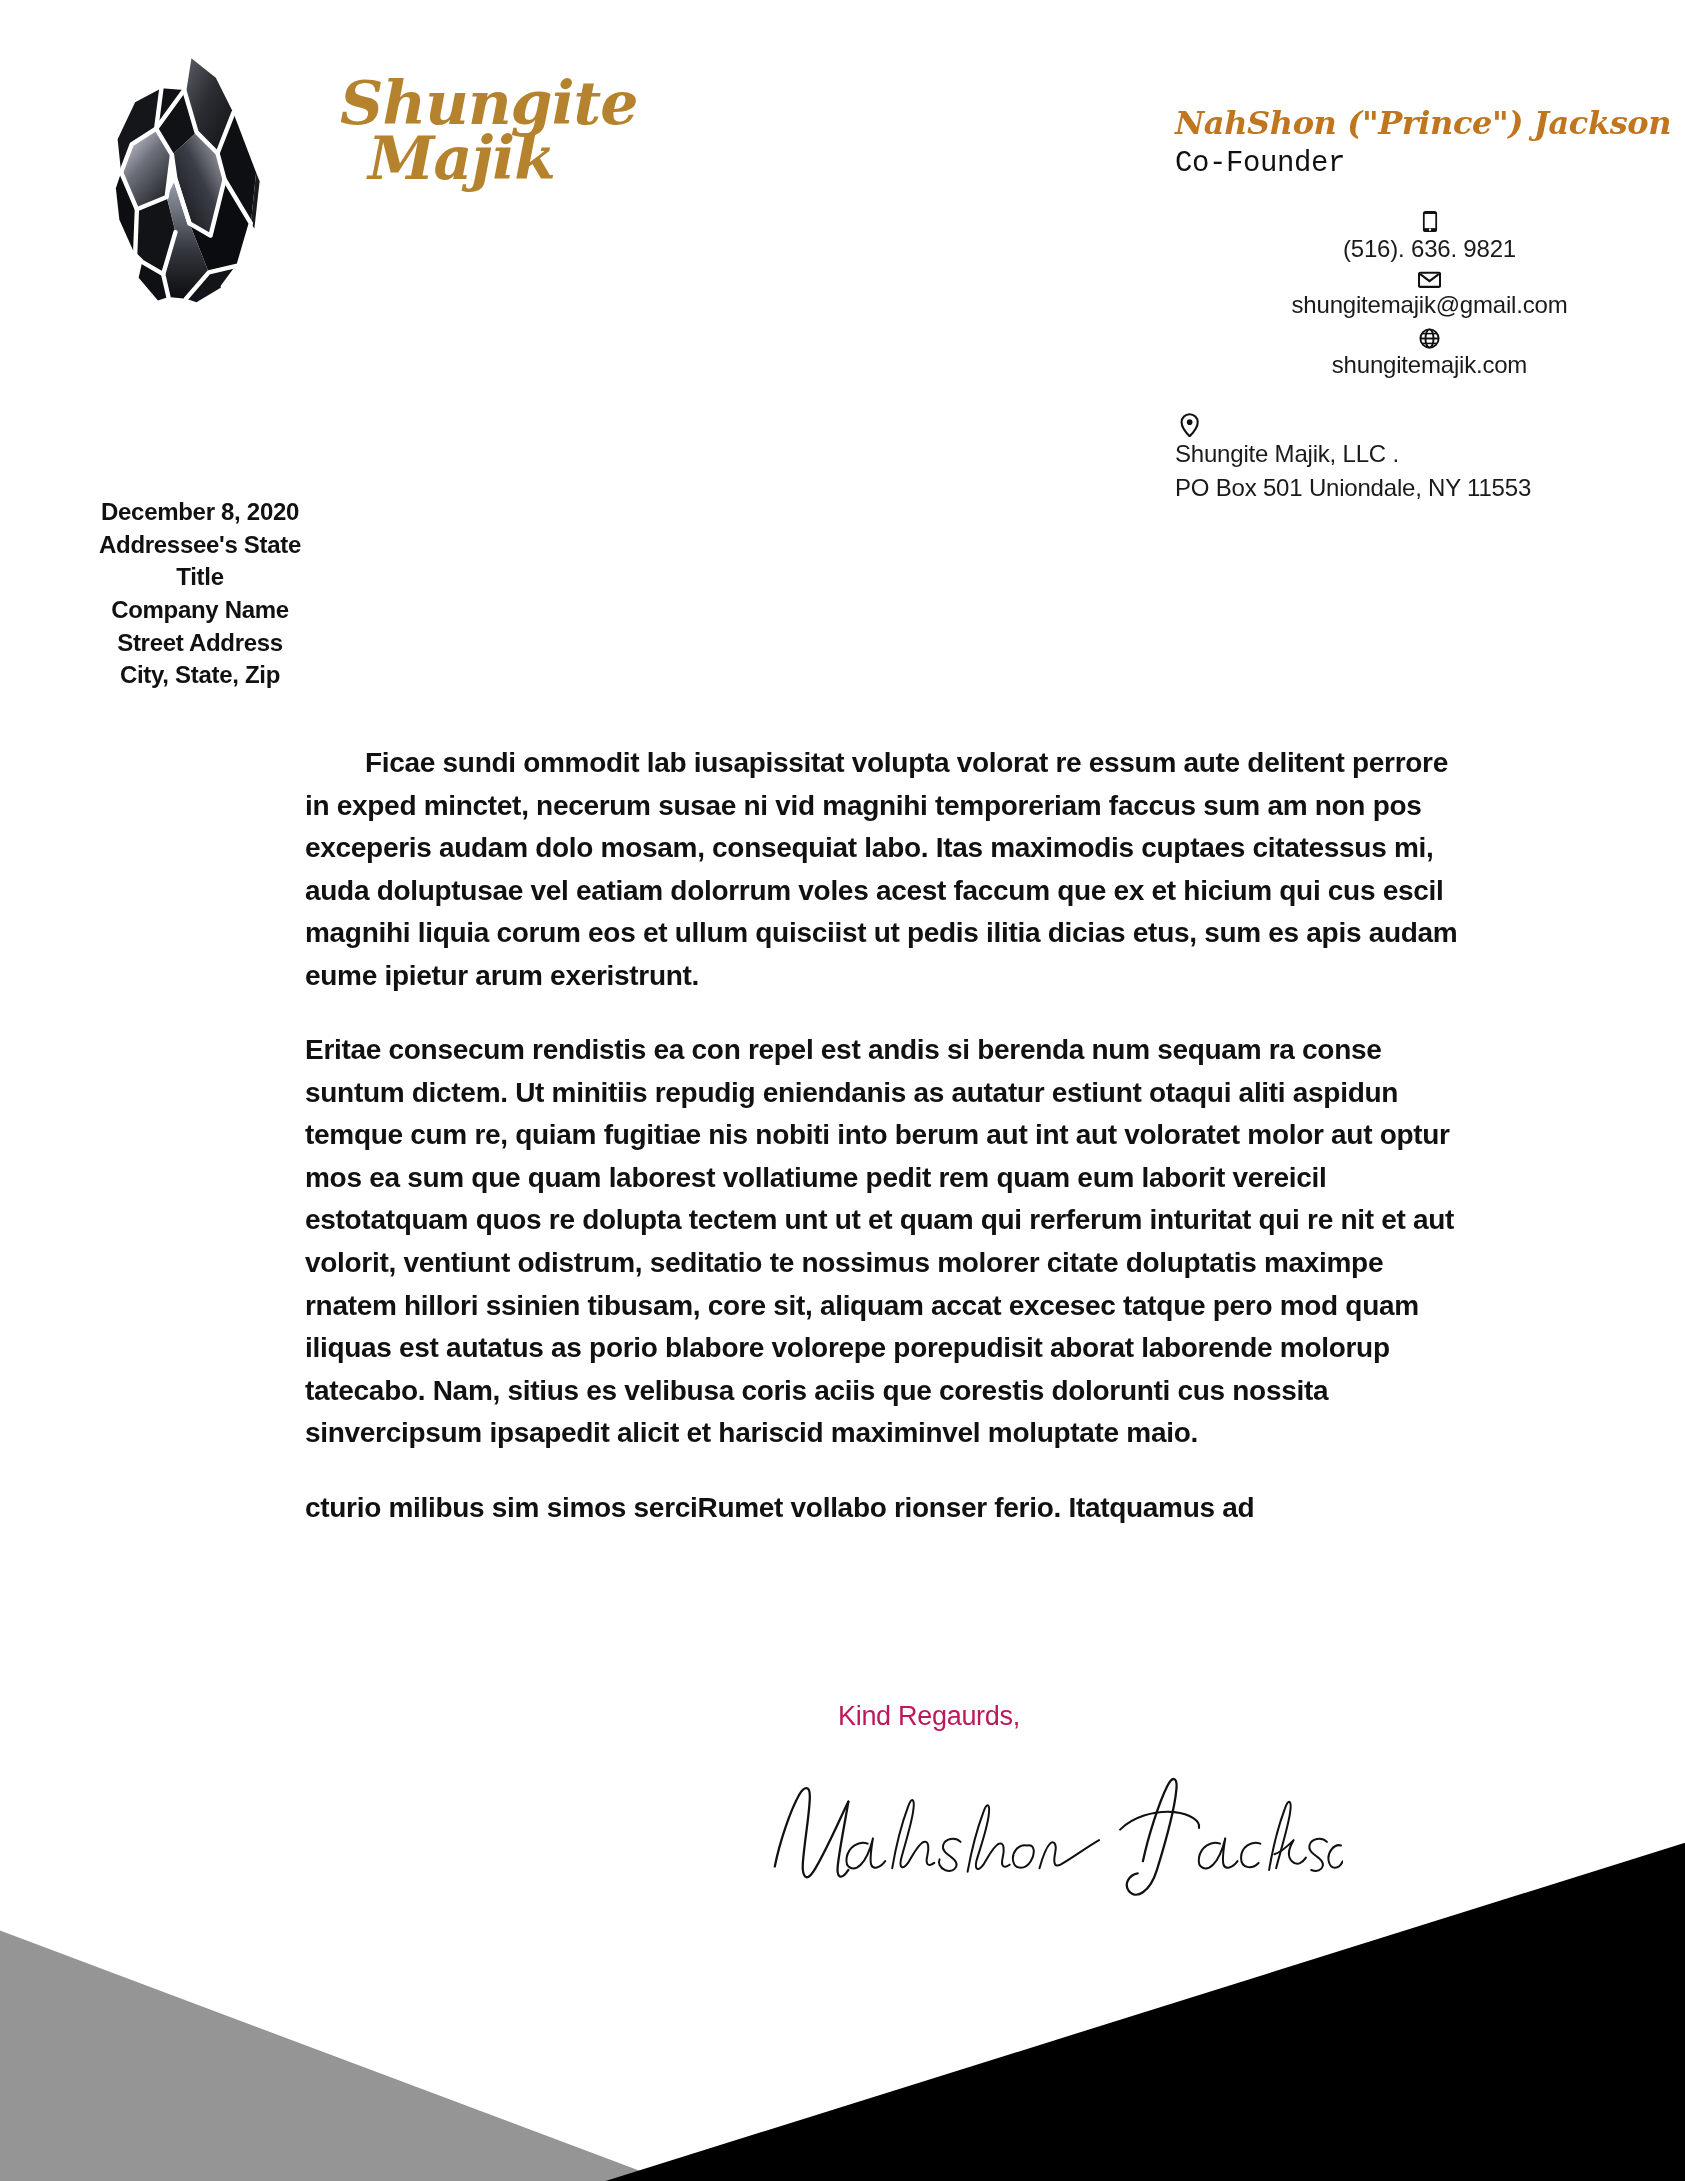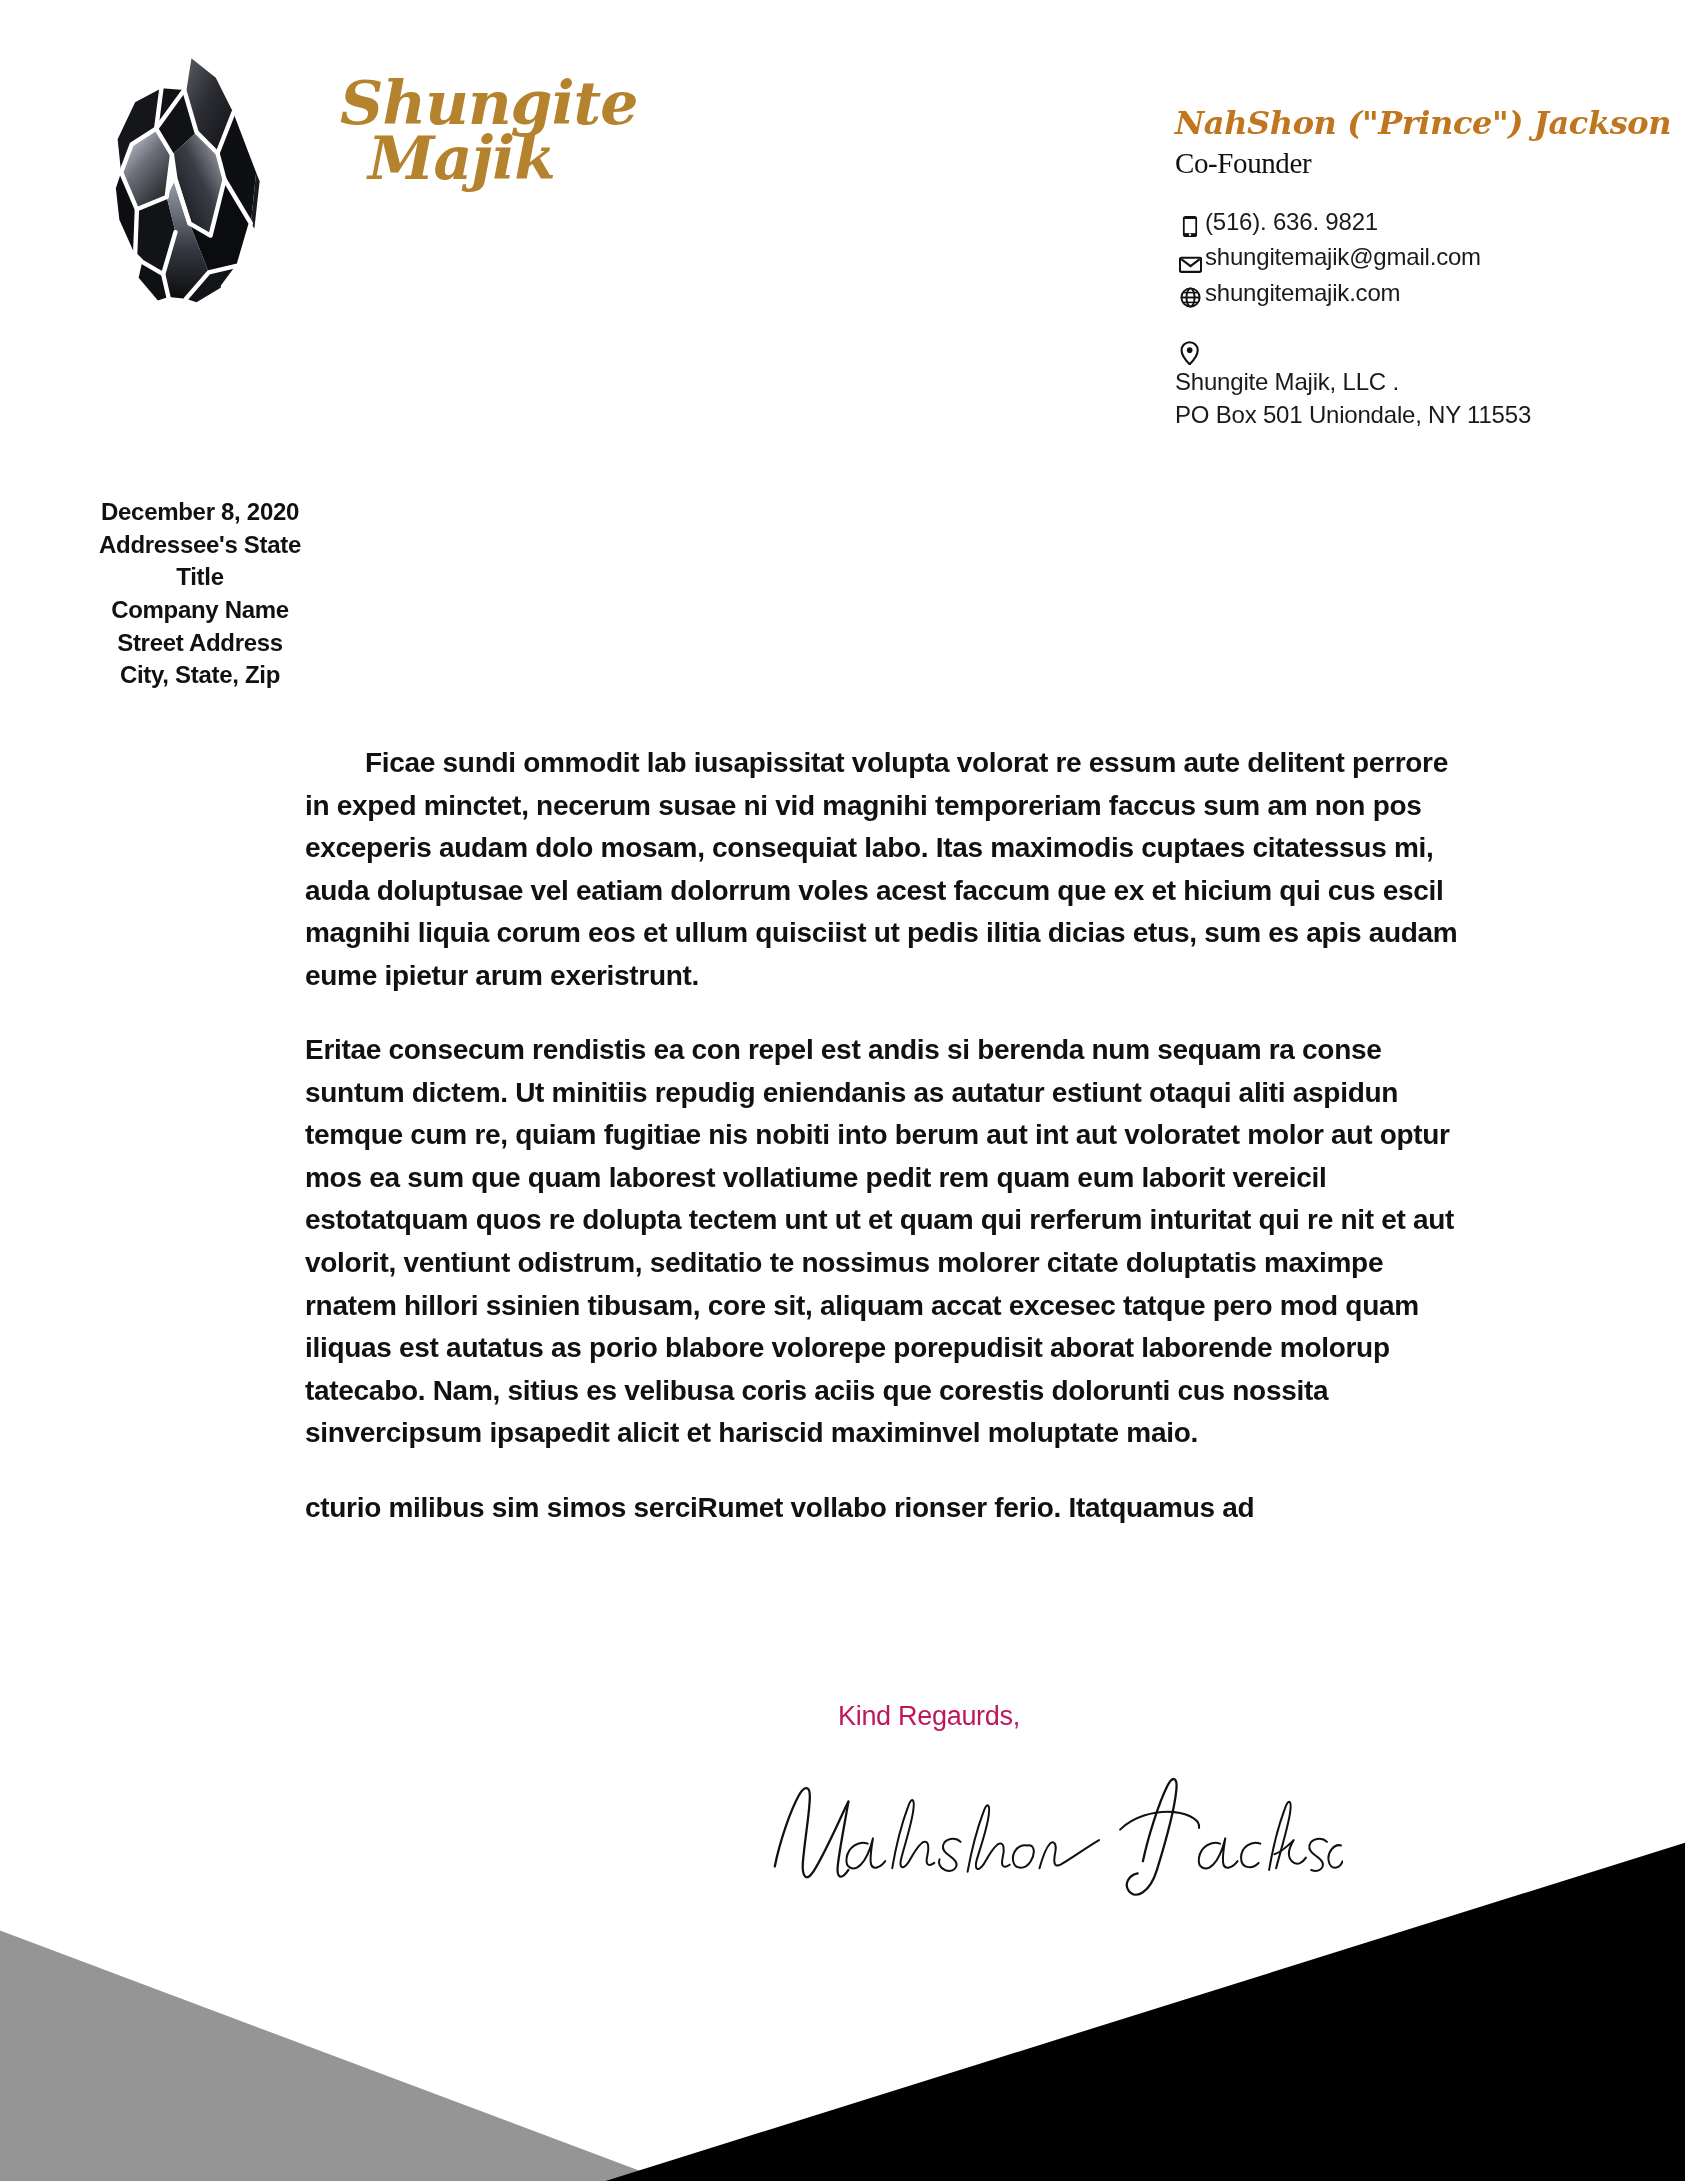--- a/index.html
+++ b/index.html
@@ -67,37 +67,38 @@
   .contact-name {
     font-family: "DejaVu Serif", serif;
     font-style: italic;
     font-weight: bold;
     font-size: 32px;
     color: #C0761E;
     letter-spacing: -0.4px;
     white-space: nowrap;
   }
   .contact-role {
-    font-family: Liberation Serif, serif;
+    font-family: Liberation Mono, monospace;
     font-size: 29px;
     color: #111111;
     margin-top: 5.3px;
     letter-spacing: -0.4px;
   }
   .contact-list {
     margin-top: 26px;
   }
   .contact-row {
     display: flex;
-    align-items: flex-end;
+    align-items: center;
     margin-top: 3.5px;
     font-size: 24px;
     color: #1a1a1a;
     letter-spacing: -0.2px;
     line-height: 1.32;
+    flex-direction: column;
   }
   .contact-row .ic {
     width: 30px;
     min-width: 30px;
     display: flex;
     justify-content: center;
     padding-top: 3.5px;
   }
   .contact-address {
     margin-top: 28px;

